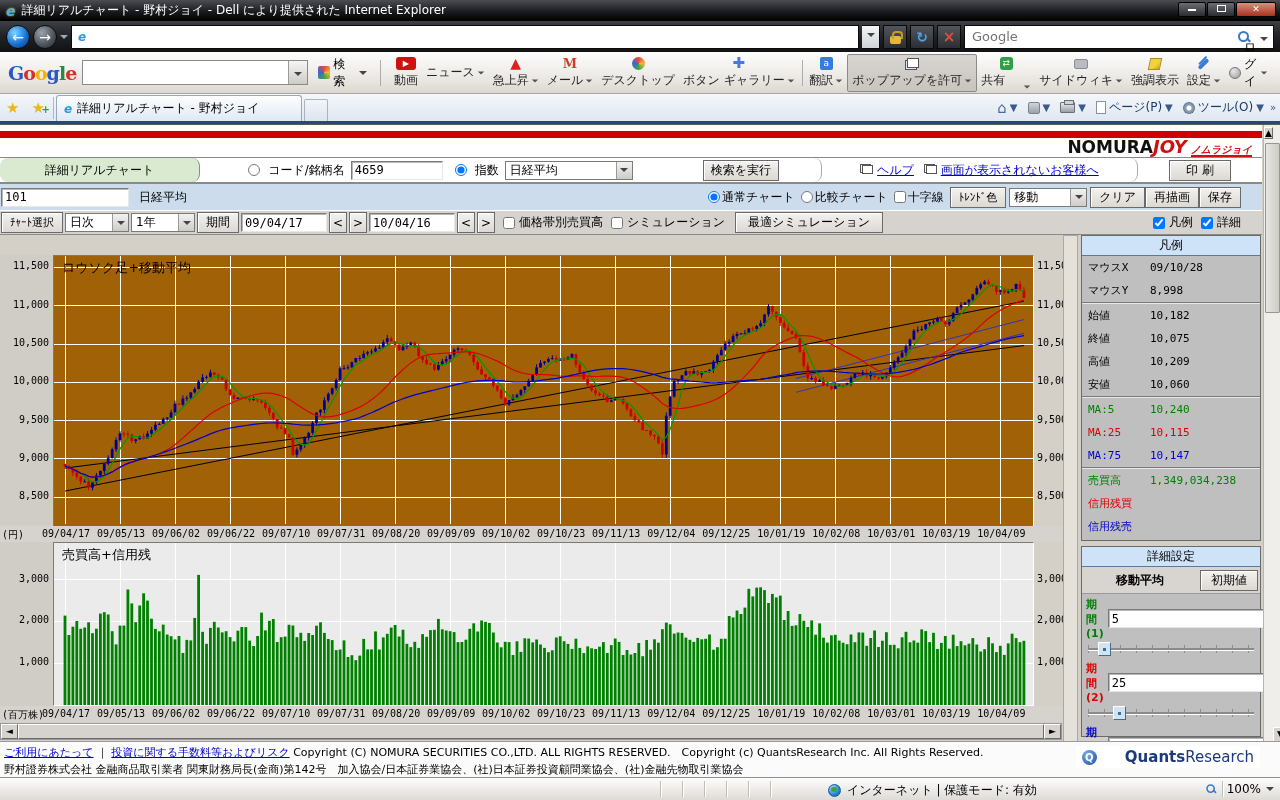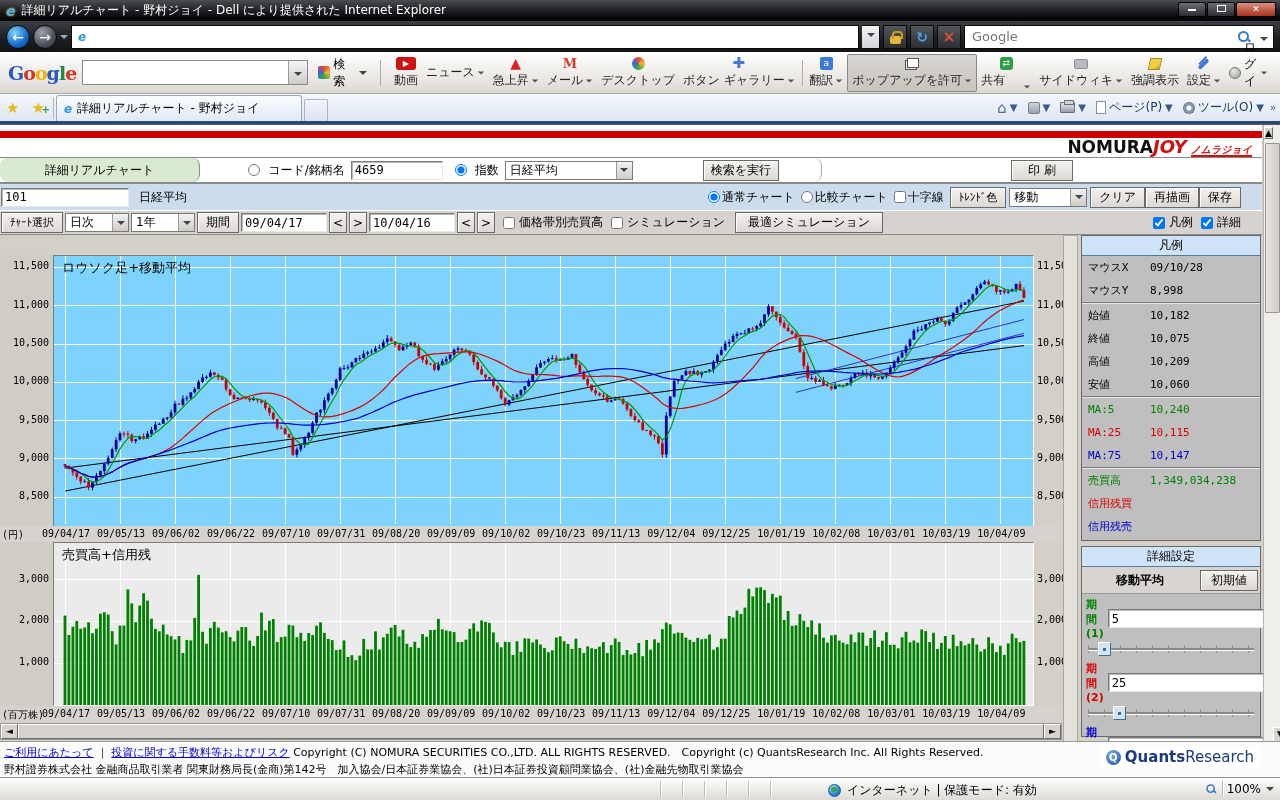--- a/index.html
+++ b/index.html
@@ -119,21 +119,21 @@
   #row1 { position:absolute; left:0; top:59px; width:1262px; height:26px; background:#cddcec; display:flex; align-items:center; padding:0 1px; }
   #row2 { position:absolute; left:0; top:85px; width:1262px; height:25px; background:#d6d3ce; border-top:1px solid #fff; border-bottom:1px solid #8a8a8a; display:flex; align-items:center; padding:0 1px; gap:2px; }
   .rlbl { white-space:nowrap; }
   input[type=radio], input[type=checkbox] { width:12px; height:12px; margin:0 2px 0 6px; }
 
   
   #chartzone { position:absolute; left:0; top:110px; width:1062px; height:507px; }
   #chead { position:absolute; left:0; top:0; width:1062px; height:20px; background:#d6d3ce; border-bottom:1px solid #9a9a9a; text-align:center; line-height:19px; font-family:"DejaVu Sans Mono",monospace; font-size:12px; }
   .axcol { position:absolute; background:#d0cdc6; font-family:"DejaVu Sans Mono",monospace; font-size:10px; }
   .tick { position:absolute; width:100%; text-align:right; padding-right:4px; }
-  #mainplot { position:absolute; left:53px; top:20px; width:981px; height:304px; background:#7dd3fc; border:1px solid; border-color:#7a7a7a #fff #fff #7a7a7a; }
+  #mainplot { position:absolute; left:53px; top:20px; width:981px; height:304px; background:#a16207; border:1px solid; border-color:#7a7a7a #fff #fff #7a7a7a; }
   #mainplot svg, #volplot svg { position:absolute; left:0; top:0; }
   .plot-title { position:absolute; left:8px; top:3px; font-size:13px; color:#000; z-index:3; }
   #m-yl { left:0; top:20px; width:53px; height:270px; }
   #m-yr { left:1034px; top:20px; width:28px; height:270px; background:transparent; }
   #m-yr .tick { text-align:left; padding-left:3px; }
   #xlabels { position:absolute; left:0; top:291px; width:1062px; height:16px; background:#d6d3ce; font-family:"DejaVu Sans Mono",monospace; font-size:10px; }
   .xl { position:absolute; top:2px; transform:translateX(-50%); white-space:nowrap; }
   .unit { position:absolute; left:2px; top:2px; font-family:"DejaVu Sans Mono",monospace; font-size:10px; }
   #volplot { position:absolute; left:53px; top:307px; width:981px; height:164px; background:#ebebeb; border:1px solid; border-color:#7a7a7a #fff #fff #7a7a7a; }
   #v-yl { left:0; top:307px; width:53px; height:164px; }
@@ -171,21 +171,21 @@
   #vscroll .sbtn { width:15px; }
   #vthumb { position:absolute; left:1px; top:18px; width:15px; height:170px; background:linear-gradient(90deg,#e8e6e2,#cfccc6); border:1px solid #9a968e; border-radius:1px; }
 
   
   #footer { position:absolute; left:0; top:741px; width:1280px; height:36px; background:#fbfbfb; border-top:1px solid #9a9a9a; font-size:11px; padding:3px 4px 0 4px; }
   #footer .l1 { white-space:nowrap; }
   #footer .l2 { margin-top:2px; white-space:nowrap; }
   #quants { position:absolute; right:20px; top:4px; display:flex; align-items:center; gap:4px; background:#fff; padding:2px 6px; }
   #quants .qi { width:15px; height:15px; border-radius:50%; background:radial-gradient(circle at 35% 30%,#7ab0e8,#1a4a9a); color:#fff; font-size:10px; line-height:15px; text-align:center; font-weight:bold; }
   #quants .qt { font-size:15px; color:#1a3a7a; }
-  #quants .qt b { font-weight:bold; }
+  #quants .qt b { font-weight:bold;margin-left:24px; }
 
   #statusbar { position:absolute; left:0; top:777px; width:1280px; height:23px; background:linear-gradient(#fdfdfd,#dedbd6); border-top:1px solid #8e8e8e; }
   .st-sep { position:absolute; top:3px; width:1px; height:16px; background:#c0bcb6; box-shadow:1px 0 0 #fff; }
   #st-zone { position:absolute; left:828px; top:4px; display:flex; gap:6px; align-items:center; }
   .globe { width:13px; height:13px; border-radius:50%; background:radial-gradient(circle at 35% 30%,#bfe8ff,#2a8ad8 55%,#1a5a9a); border:1px solid #1a5a9a; position:relative; overflow:hidden; }
   .globe:after { content:""; position:absolute; left:2px; top:2px; width:6px; height:5px; background:#3aa546; border-radius:40%; }
   #st-zoom { position:absolute; right:6px; top:4px; display:flex; gap:5px; align-items:center; }
   .mag.small { transform:scale(.8); }
 </style>
 </head>
@@ -404,20 +404,24 @@
         <input type="radio" name="codeidx" checked="" style="">
         <span class="rlbl">指数</span>
         <span class="selbox" style="width:128px">
             <span class="sv">日経平均</span>
             <span class="sd">
               <span class="dd-arrow"></span>
             </span>
           </span>
         <span style="width:58px"></span>
         <span class="cbtn" style="width:76px">検索を実行</span>
+      </div>
+      <div class="fcell" id="f-help">
+        <span><span class="winstack"></span> <a class="lnk" href="#">ヘルプ</a></span>
+        <span><span class="winstack"></span> <a class="lnk" href="#">画面が表示されないお客様へ</a></span>
       </div>
       <div class="fcell" id="f-print">
         <span class="cbtn" style="width:62px">印 刷</span>
       </div>
     </div>
 
     <div id="row1">
       <input class="textbox" style="width: 128px;" value="101">
       <span style="margin-left:10px">日経平均</span>
       <span style="margin-left:auto"></span>

